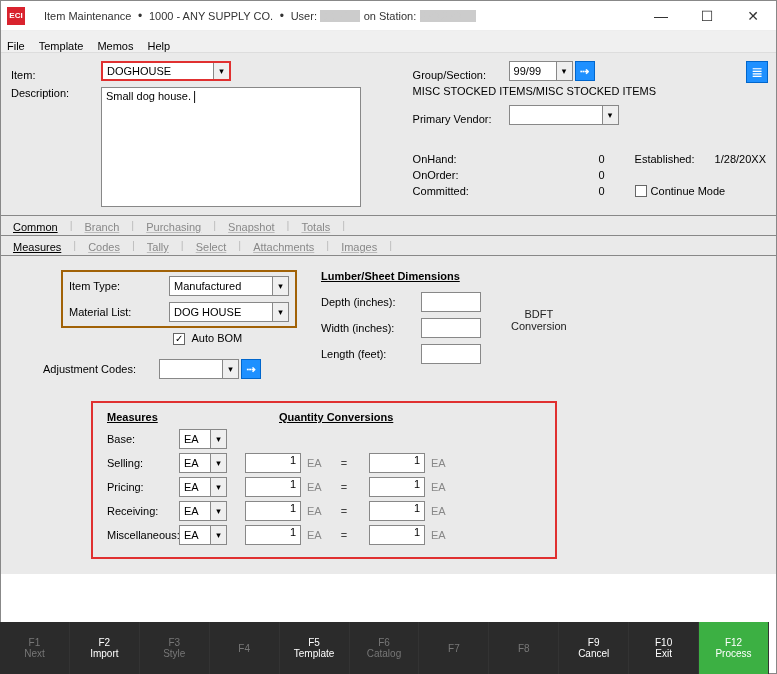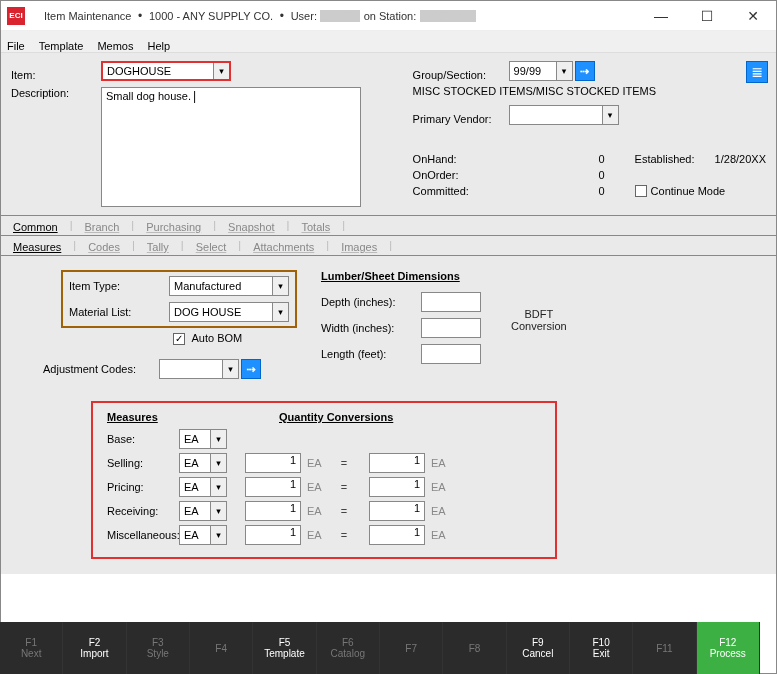--- a/index.html
+++ b/index.html
@@ -52,21 +52,21 @@
 .measures-box{ border:2px solid #e03030; padding:8px 14px 8px 14px; margin-top:22px; width:466px; position:relative; left:30px;}
 .measures-box .hdr{display:flex; margin-bottom:6px;}
 .measures-box .hdr .h1{width:128px; font-weight:bold; text-decoration:underline;}
 .measures-box .hdr .h2{font-weight:bold; text-decoration:underline; margin-left:44px;}
 .mrow{display:flex; align-items:center; margin-bottom:4px;}
 .mrow .mlbl{width:72px;}
 .mrow .select{width:48px;}
 .mrow .qty{width:56px; text-align:right; border:1px solid #888; background:#fff; height:20px; padding:0 4px; margin-left:18px;}
 .mrow .unit{width:24px; margin:0 6px; color:#888;}
 .mrow .eq{width:14px; text-align:center; color:#444;}
-.fkeys{ position:absolute; bottom:0; left:0; right:17px; height:52px; background:#2b2b2b; display:flex;}
+.fkeys{ position:absolute; bottom:0; left:0; right:8px; height:52px; background:#2b2b2b; display:flex;}
 .fkey{ flex:1; display:flex; flex-direction:column; align-items:center; justify-content:center; color:#777; font-size:10px; border-right:1px solid #333;}
 .fkey.active{color:#fff;}
 .fkey.green{background:#3cb043; color:#fff;}
 .fkey .num{font-size:10px;}
 .fkey .txt{font-size:10px;}
 .adj-row{display:flex; align-items:center; margin-top:6px;}
 .adj-row .albl{width:116px;}
 .adj-row .select{width:80px;}
 </style>
 </head>
@@ -322,21 +322,17 @@
       <div class="txt"></div>
     </div>
     <div class="fkey active">
       <div class="num">F9</div>
       <div class="txt">Cancel</div>
     </div>
     <div class="fkey active">
       <div class="num">F10</div>
       <div class="txt">Exit</div>
     </div>
-    <div class="fkey">
-      <div class="num">F11</div>
-      <div class="txt"></div>
-    </div>
     <div class="fkey active green">
       <div class="num">F12</div>
       <div class="txt">Process</div>
     </div>
   </div>
 
 </body></html>

